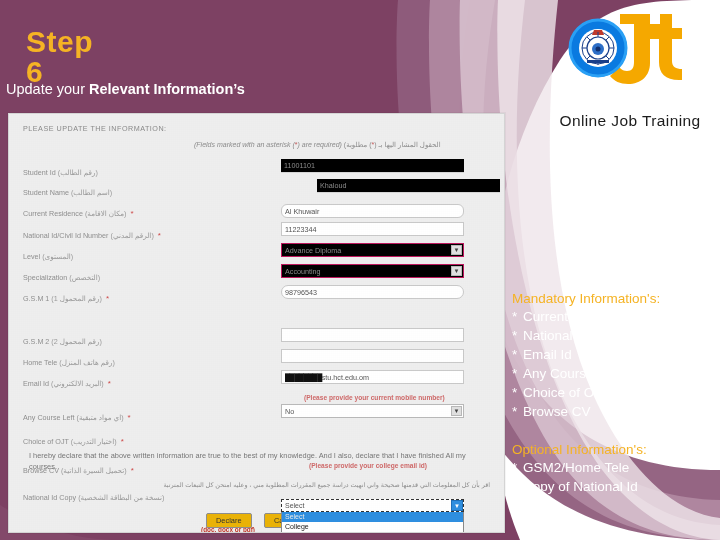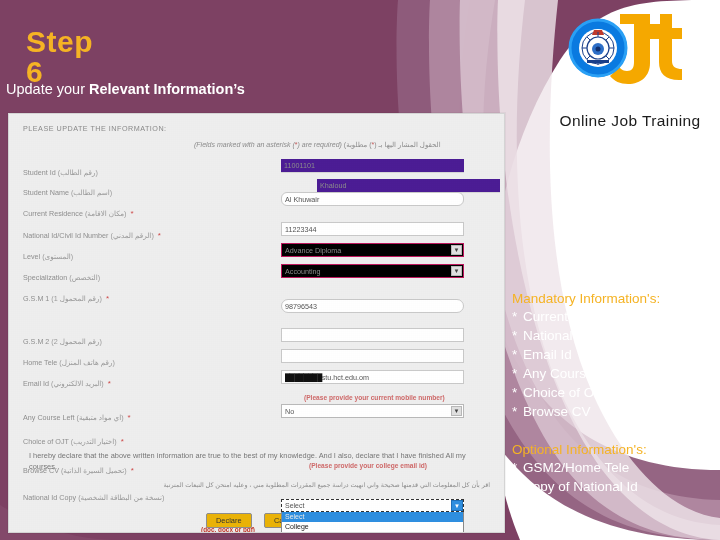--- a/index.html
+++ b/index.html
@@ -65,21 +65,21 @@
   .row { position:absolute; left:14px; height:14px; }
   .lbl { font-size:7.2px; color:#8f8f8f; white-space:nowrap; }
   .lbl .ar { color:#9a9a9a; }
   .req { color:#cf4b4b; font-size:8px; margin-left:4px; }
 
   .fld {
     position:absolute; left:272px; width:183px; height:14px;
     border:1px solid #c9c9c9; background:#ffffff;
     font-size:7.2px; color:#555; padding:1px 3px; line-height:12px;
   }
-  .fld.ro { background:#4c1d95; border-color:#d6d6d6; border-left:none; border-right:none; border-top:none; color:#8d8d8d; }
+  .fld.ro { background:#000000; border-color:#d6d6d6; border-left:none; border-right:none; border-top:none; color:#8d8d8d; }
   .fld.sel { background:#000000; border:1px solid #be185d; color:#8d8d8d; padding-right:14px; }
   .fld .caret {
     position:absolute; right:1px; top:1px; width:11px; height:10px;
     background:#e0e0e0; border:1px solid #b8b8b8;
     font-size:6px; color:#444; text-align:center; line-height:9px;
   }
   .fld.white-sel { background:#ffffff; border:1px solid #b9b9b9; color:#5a5a5a; }
 
   .hint { position:absolute; font-size:6.6px; color:#cf6a6a; font-weight:bold; white-space:nowrap; }
   .tag  { position:absolute; font-size:6.4px; color:#c0392b; font-weight:bold; white-space:nowrap; }
@@ -240,22 +240,22 @@
 
   <div class="decl" style="top:336px;" id="decl-en">I hereby declare that the above written information are true to the best of my knowledge. And I also, declare that I have finished All my courses.</div>
   <div class="decl-ar" style="top:366px;" id="decl-ar">اقر بأن كل المعلومات التي قدمتها صحيحة واني انهيت دراسة جميع المقررات المطلوبة مني ، وعليه امتحن كل التبعات المترتبة</div>
 
   <div id="form-buttons">
     <span class="b">Declare</span>
     <span class="b">Cancel</span>
   </div>
 <div class="fld ro" style="top: 45px;">11001101</div>
     <div class="fld ro" style="top: 65px; margin-left: 36px;">Khaloud</div>
-    <div class="fld" style="top: 78px; border-radius: 6px;">Al Khuwair</div>
+    <div class="fld" style="top: 90px; border-radius: 6px;">Al Khuwair</div>
     <div class="fld" style="top: 108px;">11223344</div>
     <div class="fld sel" style="top: 129px;"><span>Advance Diploma</span><span class="caret">▼</span></div>
     <div class="fld sel" style="top: 150px;"><span>Accounting</span><span class="caret">▼</span></div>
-    <div class="fld" style="top: 185px; border-radius: 7px;">98796543</div>
+    <div class="fld" style="top: 171px; border-radius: 7px;">98796543</div>
     <div class="fld" style="top: 214px;"></div>
     <div class="fld" style="top: 235px;"></div>
     <div class="fld" style="top: 256px;"><span class="redact">████████</span><span>stu.hct.edu.om</span></div>
     <div class="fld sel white-sel" style="top: 290px;"><span>No</span><span class="caret">▼</span></div>
   </div>
 
 </body></html>

